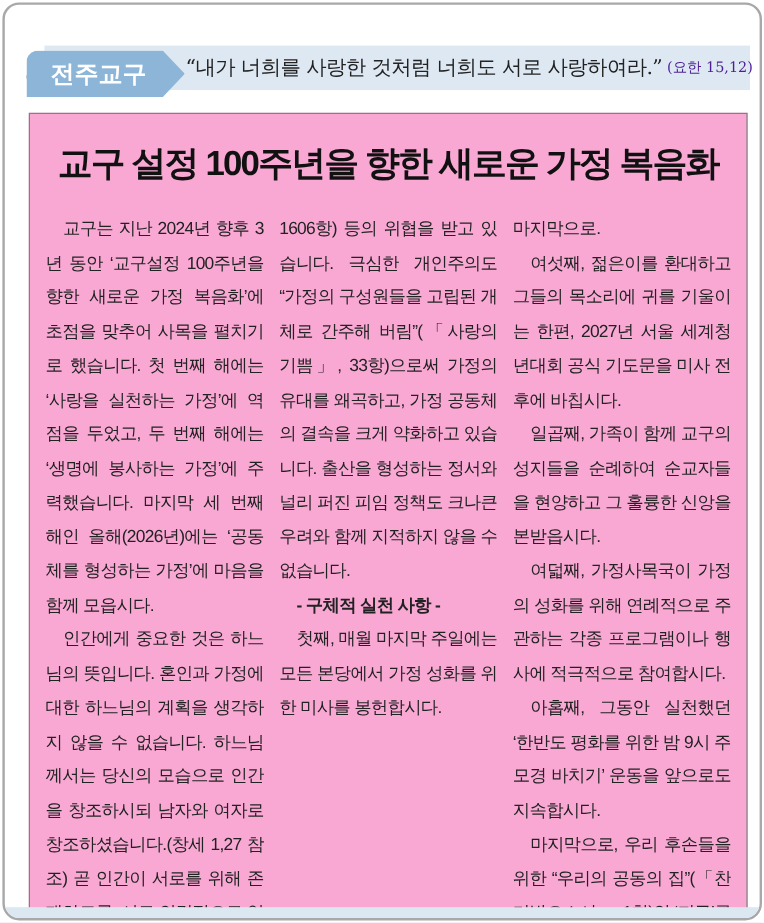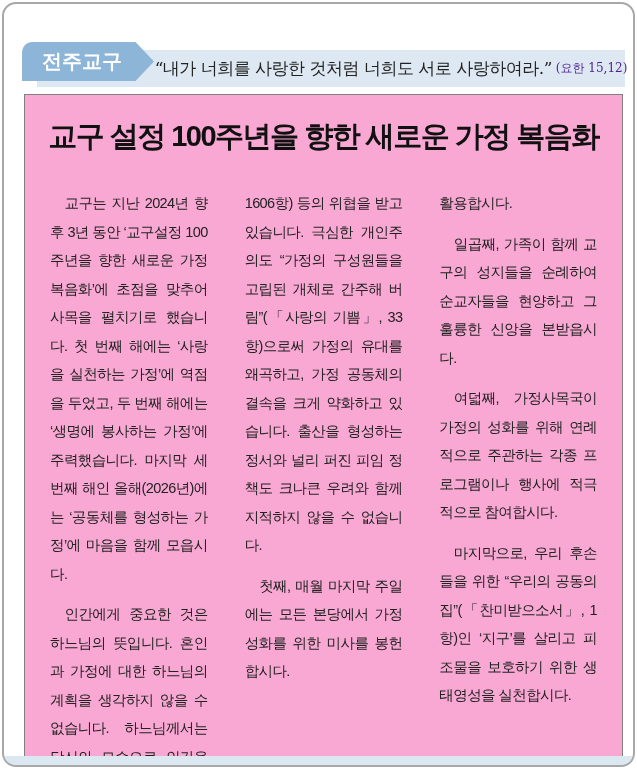--- a/index.html
+++ b/index.html
@@ -8,21 +8,21 @@
     font-family:"Liberation Sans","DejaVu Sans",sans-serif;
     background:#fff;color:#1a1a1a;overflow:hidden;
   }
   
   .page{
     position:absolute;left:2px;top:2px;width:629px;height:761px;
     border:2px solid #a8a8a8;border-radius:14px;background:#ffffff;overflow:hidden;
   }
   
   .quote-bar{
-    position:absolute;left:33px;top:46px;right:8px;height:37px;
+    position:absolute;left:33px;top:34px;right:8px;height:37px;
     background:#dde8f2;display:flex;align-items:center;justify-content:center;
     padding-left:120px;box-sizing:border-box;
   }
   .quote-text{
     font-family:"DejaVu Serif","Liberation Serif",serif;
     font-size:17px;color:#222;letter-spacing:-0.5px;white-space:nowrap;
   }
   .quote-cite{
     font-family:"DejaVu Serif","Liberation Serif",serif;
     font-size:12px;color:#4c1d95;margin-left:4px;white-space:nowrap;
@@ -61,21 +61,21 @@
     letter-spacing:-1.5px;margin:8px 0 20px 0;
   }
   .columns{
     display:flex;gap:13px;height:588px;overflow:hidden;
   }
   .col{
     flex:1 1 0;overflow:hidden;
     font-size:14.5px;line-height:28.5px;text-align:justify;
     color:#222;letter-spacing:-0.6px;
   }
-  .col p{margin:12px;text-indent:1em;}
+  .col p{margin:0;text-indent:1em;}
   .col p.noindent{text-indent:0;}
   .col p.subhead{font-weight:bold;text-align:left;}
 </style>
 </head>
 <body>
 
 <div class="page">
 
   <div class="quote-bar">
     <span class="quote-text">“내가 너희를 사랑한 것처럼 너희도 서로 사랑하여라.”</span>
@@ -93,28 +93,31 @@
     <div class="columns">
 
       <div class="col">
         <p>교구는 지난 2024년 향후 3년 동안 ‘교구설정 100주년을 향한 새로운 가정 복음화’에 초점을 맞추어 사목을 펼치기로 했습니다. 첫 번째 해에는 ‘사랑을 실천하는 가정’에 역점을 두었고, 두 번째 해에는 ‘생명에 봉사하는 가정’에 주력했습니다. 마지막 세 번째 해인 올해(2026년)에는 ‘공동체를 형성하는 가정’에 마음을 함께 모읍시다.</p>
         <p>인간에게 중요한 것은 하느님의 뜻입니다. 혼인과 가정에 대한 하느님의 계획을 생각하지 않을 수 없습니다. 하느님께서는 당신의 모습으로 인간을 창조하시되 남자와 여자로 창조하셨습니다.(창세 1,27 참조) 곧 인간이 서로를 위해 존재하도록, 서로 인격적으로 일치하도록 창조하셨습니다. 하느님의 의도에 따라 남자와 여자가 결합하여 하나를 이루는 일이 혼인이며, 이 혼인을 통해 사랑 안에서 일치된 인격 공동체가 바로 가정입니다.</p>
 
       </div>
 
       <div class="col">
         <p class="noindent">1606항) 등의 위협을 받고 있습니다. 극심한 개인주의도 “가정의 구성원들을 고립된 개체로 간주해 버림”(「사랑의 기쁨」, 33항)으로써 가정의 유대를 왜곡하고, 가정 공동체의 결속을 크게 약화하고 있습니다. 출산을 형성하는 정서와 널리 퍼진 피임 정책도 크나큰 우려와 함께 지적하지 않을 수 없습니다.</p>
+        <p class="subhead">- 구체적 실천 사항 -</p>
         <p>첫째, 매월 마지막 주일에는 모든 본당에서 가정 성화를 위한 미사를 봉헌합시다.</p>
 
       </div>
 
       <div class="col">
-        <p class="noindent">활용합시다.</p>
+        <p class="noindent">마지막으로.</p>
+        <p>여섯째, 젊은이를 환대하고 그들의 목소리에 귀를 기울이는 한편, 2027년 서울 세계청년대회 공식 기도문을 미사 전후에 바칩시다.</p>
         <p>일곱째, 가족이 함께 교구의 성지들을 순례하여 순교자들을 현양하고 그 훌륭한 신앙을 본받읍시다.</p>
         <p>여덟째, 가정사목국이 가정의 성화를 위해 연례적으로 주관하는 각종 프로그램이나 행사에 적극적으로 참여합시다.</p>
+        <p>아홉째, 그동안 실천했던 ‘한반도 평화를 위한 밤 9시 주모경 바치기’ 운동을 앞으로도 지속합시다.</p>
         <p>마지막으로, 우리 후손들을 위한 “우리의 공동의 집”(「찬미받으소서」, 1항)인 ‘지구’를 살리고 피조물을 보호하기 위한 생태영성을 실천합시다.</p>
 
       </div>
 
     </div>
   </div>
 
   <div class="bottom-strip"></div>
 </div>
 

